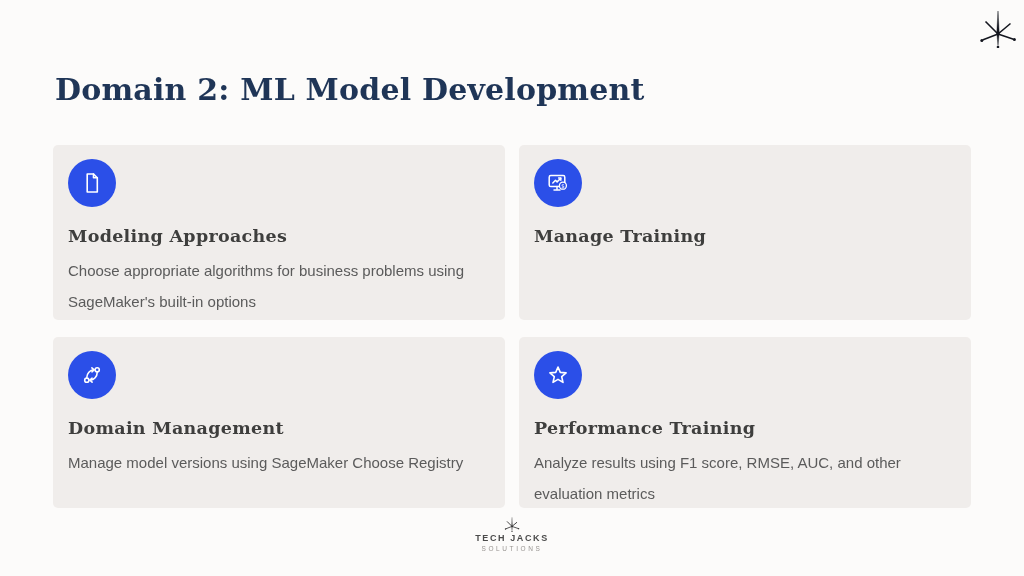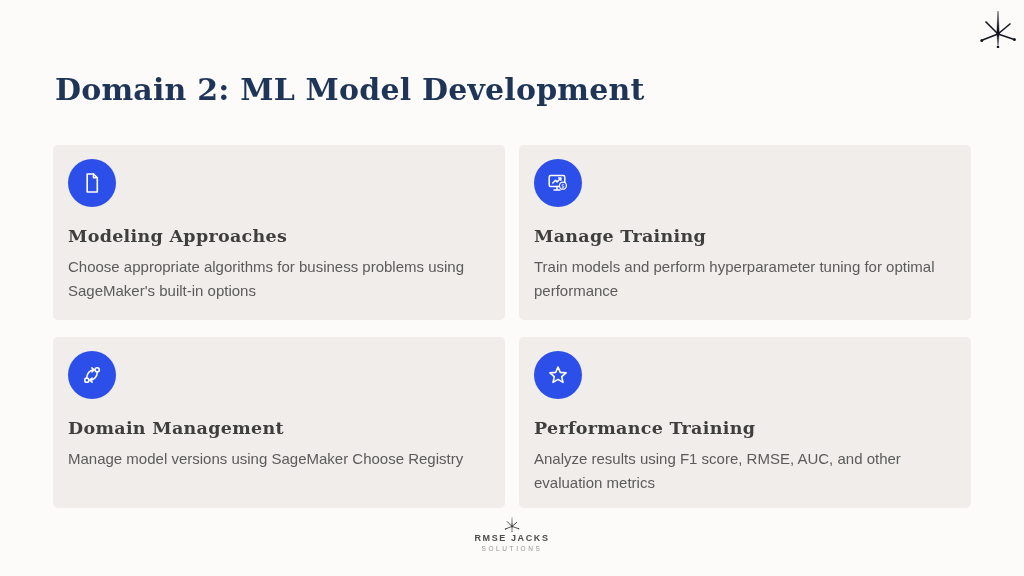--- a/index.html
+++ b/index.html
@@ -62,21 +62,21 @@
     margin-top: 19px;
     font-family: "DejaVu Serif", "Liberation Serif", serif;
     font-weight: bold;
     font-size: 17.5px;
     letter-spacing: 0.3px;
     color: #3e3e3d;
   }
   .card-desc {
     margin-top: 9px;
     font-size: 15px;
-    line-height: 24px;
+    line-height: 31px;
     color: #5b5b5b;
     max-width: 420px;
   }
   .footer {
     position: absolute;
     left: 0;
     right: 0;
     bottom: 12px;
     display: flex;
     flex-direction: column;
@@ -140,21 +140,20 @@
           <rect x="3.2" y="4.6" width="15.6" height="11" rx="1.6"></rect>
           <path d="M6.8 12 l2.7-2.7 1.6 1.6 3.7-3.7"></path>
           <path d="M12.6 7 h2.2 v2.2"></path>
           <path d="M11 15.6 v3"></path>
           <path d="M8 18.9 h6"></path>
           <circle cx="16.9" cy="14.7" r="3.5" fill="#2b4fe8" stroke-width="1.3"></circle>
           <text x="16.9" y="16.6" font-size="5.4" fill="#ffffff" stroke="none" text-anchor="middle" font-family="DejaVu Sans, sans-serif">$</text>
         </svg>
       </div>
       <div class="card-title">Manage Training</div>
-      <div class="card-desc">Train models and perform hyperparameter tuning for optimal performance</div>
     </div>
 
     <div class="card">
       <div class="icon-circle">
         <svg width="24" height="24" viewBox="0 0 24 24" fill="none" stroke="#ffffff" stroke-width="1.6" stroke-linecap="round" stroke-linejoin="round">
           <circle cx="6.8" cy="17.2" r="2.1"></circle>
           <circle cx="17.2" cy="6.8" r="2.1"></circle>
           <path d="M6.8 14.4 C6.8 10.4 10 7 13.8 6.8"></path>
           <path d="M11.9 4.8 L14.1 6.8 L11.9 8.8"></path>
           <path d="M17.2 9.6 C17.2 13.6 14 17 10.2 17.2"></path>
@@ -184,17 +183,17 @@
         <path d="M20 37.5 L18.9 26 L21.1 26 Z" stroke-width="0.4"></path>
         <line x1="20" y1="26" x2="4.5" y2="32" stroke-width="2"></line>
         <line x1="20" y1="26" x2="35.5" y2="31.3" stroke-width="2"></line>
         <line x1="20" y1="26" x2="7.5" y2="13.5" stroke-width="2.2"></line>
         <line x1="20" y1="26" x2="32.5" y2="15.5" stroke-width="2.2"></line>
         <circle cx="3.8" cy="32.4" r="1.8" stroke="none"></circle>
         <circle cx="36.4" cy="31.6" r="1.8" stroke="none"></circle>
         <circle cx="20" cy="39" r="1.6" stroke="none"></circle>
       </g>
     </svg>
-    <div class="brand-name">RMSE JACKS</div>
+    <div class="brand-name">TECH JACKS</div>
     <div class="brand-sub">SOLUTIONS</div>
   </div>
 
 </div>
 
 </body></html>

